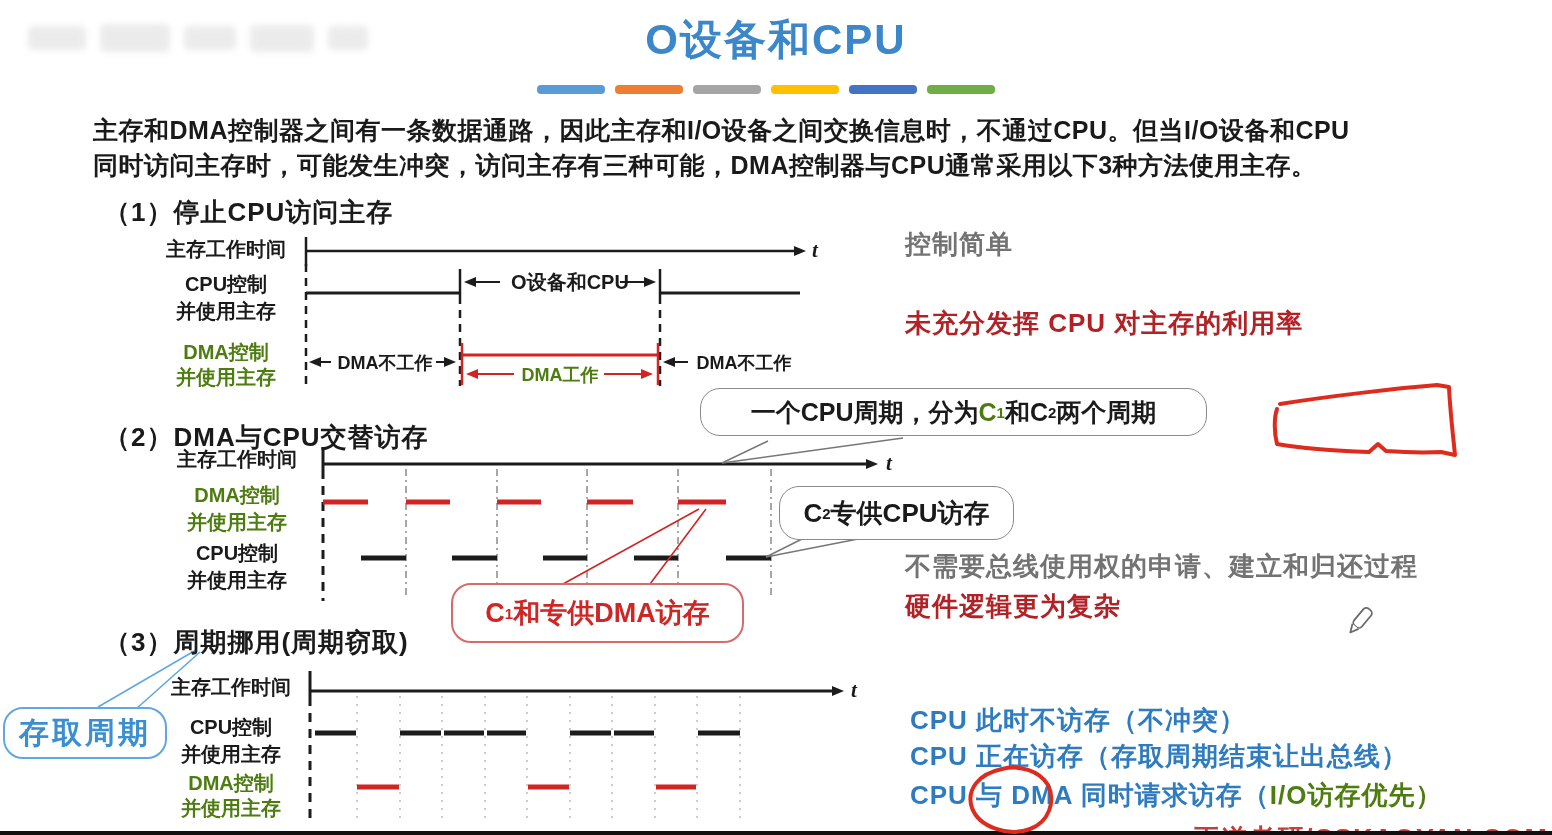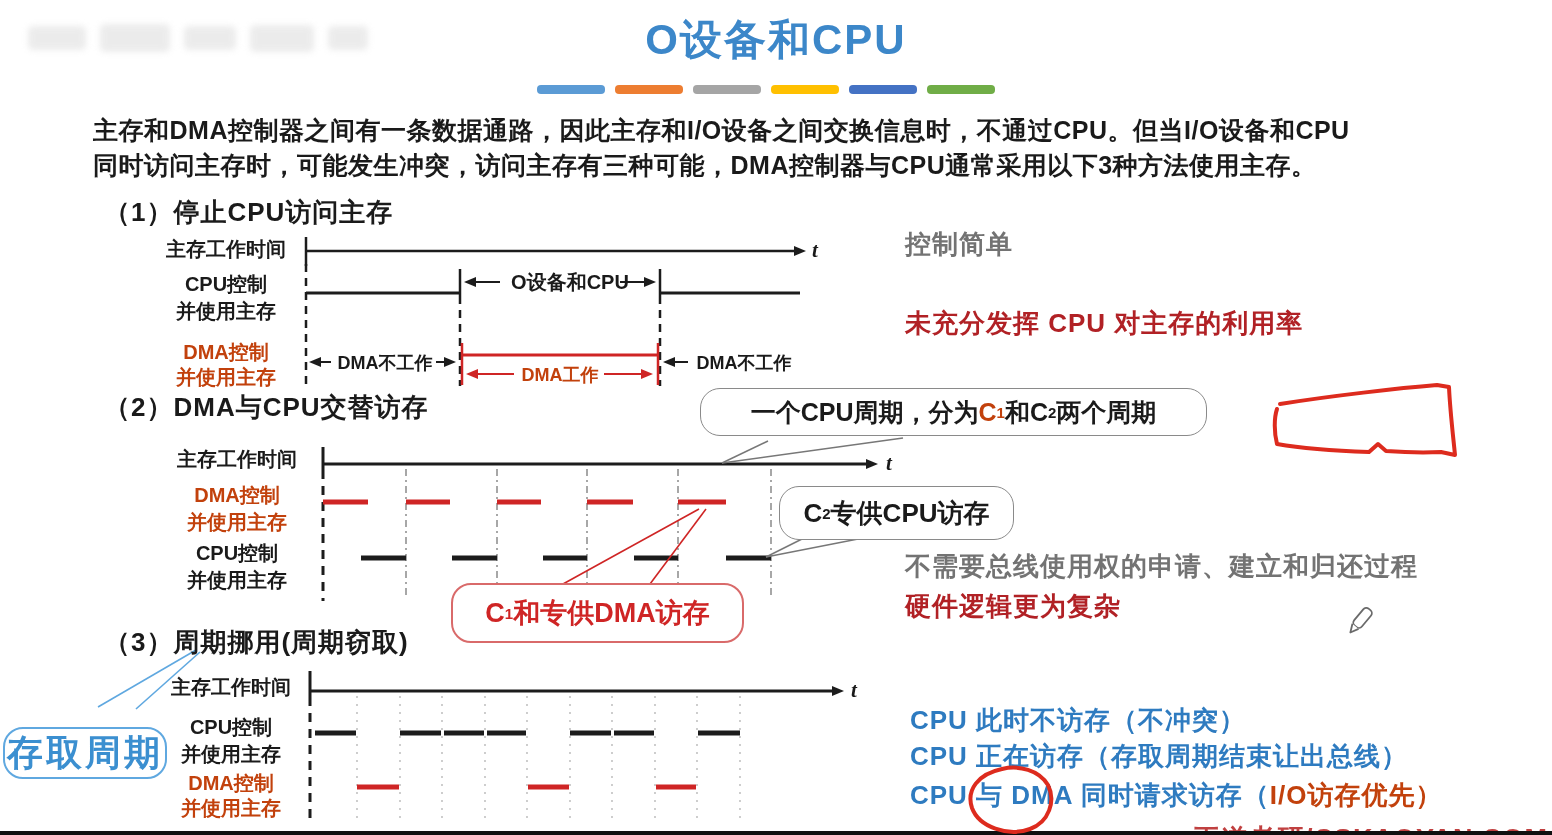--- a/index.html
+++ b/index.html
@@ -9,21 +9,21 @@
   .svglayer{position:absolute;left:0;top:0;z-index:1;pointer-events:none;}
   .anno{z-index:6;}
   .title{left:0;top:12px;width:100%;text-align:center;font-size:42px;font-weight:bold;
          color:#3C87C9;letter-spacing:2px;z-index:2;}
   .bars{left:537px;top:85px;display:flex;gap:10px;z-index:2;}
   .bar{width:68px;height:9px;border-radius:4px;background:#ccc;}
   .intro{left:93px;font-size:25px;font-weight:bold;letter-spacing:0.5px;white-space:nowrap;z-index:2;}
   .heading{left:104px;font-size:26px;font-weight:bold;letter-spacing:1px;white-space:nowrap;z-index:2;}
   .lbl{width:148px;text-align:center;font-size:20px;font-weight:bold;line-height:1.1;
        white-space:nowrap;z-index:2;}
-  .red{color:#c2410c;}
+  .red{color:#4d7c0f;}
   .dlabel{font-size:18px;font-weight:bold;text-align:center;white-space:nowrap;z-index:2;}
   .tlab{font-size:21px;font-weight:bold;font-style:italic;font-family:"Liberation Serif","DejaVu Serif",serif;z-index:2;}
   .note{font-size:26px;font-weight:bold;letter-spacing:1px;white-space:nowrap;z-index:2;}
   .green{color:#737373;}
   .darkred{color:#B12125;}
   .bluetext{color:#2E7BC0;}
   .callout{background:#fff;border:1.5px solid #8a8a8a;border-radius:20px;display:flex;
            align-items:center;justify-content:center;font-weight:bold;white-space:nowrap;z-index:3;}
   .callout.redbox{border:2px solid #D96A6A;color:#CF2525;}
   .callout.bluebox{border:2px solid #5FA8E0;color:#3B8FD0;}
@@ -180,21 +180,21 @@
   <div class="abs lbl red" style="left:152px;top:341px">DMA控制</div>
   <div class="abs lbl red" style="left:152px;top:366px">并使用主存</div>
   <div class="abs tlab" style="left:812px;top:238px">t</div>
   <div class="abs dlabel" style="left:497px;top:269px;width:146px;font-size:20px">O设备和CPU</div>
   <div class="abs dlabel" style="left:331px;top:351px;width:108px">DMA不工作</div>
   <div class="abs dlabel red" style="left:516px;top:363px;width:88px">DMA工作</div>
   <div class="abs dlabel" style="left:690px;top:351px;width:108px">DMA不工作</div>
   <div class="abs note green" style="left:905px;top:227px">控制简单</div>
   <div class="abs note darkred" style="left:905px;top:306px">未充分发挥 CPU 对主存的利用率</div>
 
-  <div class="abs heading" style="top:390px">（2）DMA与CPU交替访存</div>
+  <div class="abs heading" style="top:420px">（2）DMA与CPU交替访存</div>
   <div class="abs lbl" style="left:163px;top:448px">主存工作时间</div>
   <div class="abs lbl red" style="left:163px;top:484px">DMA控制</div>
   <div class="abs lbl red" style="left:163px;top:511px">并使用主存</div>
   <div class="abs lbl" style="left:163px;top:542px">CPU控制</div>
   <div class="abs lbl" style="left:163px;top:569px">并使用主存</div>
   <div class="abs tlab" style="left:886px;top:451px">t</div>
 
   <div class="abs callout" style="left:700px;top:388px;width:505px;height:46px;font-size:25px">
     <span>一个CPU周期，分为</span>
       <span class="red">C</span>
@@ -214,21 +214,21 @@
   <div class="abs callout redbox" style="left:451px;top:583px;width:289px;height:56px;font-size:27px">
     <span>C</span>
       <span class="sub">1</span>
       <span>和专供DMA访存</span>
   </div>
 
   <div class="abs note green" style="left:905px;top:549px">不需要总线使用权的申请、建立和归还过程</div>
   <div class="abs note darkred" style="left:905px;top:589px">硬件逻辑更为复杂</div>
 
   <div class="abs heading" style="top:625px">（3）周期挪用(周期窃取)</div>
-  <div class="abs callout bluebox" style="left:3px;top:727px;width:160px;height:48px;font-size:36px;letter-spacing:3px">
+  <div class="abs callout bluebox" style="left:3px;top:707px;width:160px;height:48px;font-size:30px;letter-spacing:3px">
     <span>存取周期</span>
   </div>
   <div class="abs lbl" style="left:157px;top:676px">主存工作时间</div>
   <div class="abs lbl" style="left:157px;top:716px">CPU控制</div>
   <div class="abs lbl" style="left:157px;top:743px">并使用主存</div>
   <div class="abs lbl red" style="left:157px;top:772px">DMA控制</div>
   <div class="abs lbl red" style="left:157px;top:797px">并使用主存</div>
   <div class="abs tlab" style="left:851px;top:678px">t</div>
 
   <div class="abs note bluetext" style="left:910px;top:703px">CPU 此时不访存（不冲突）</div>

